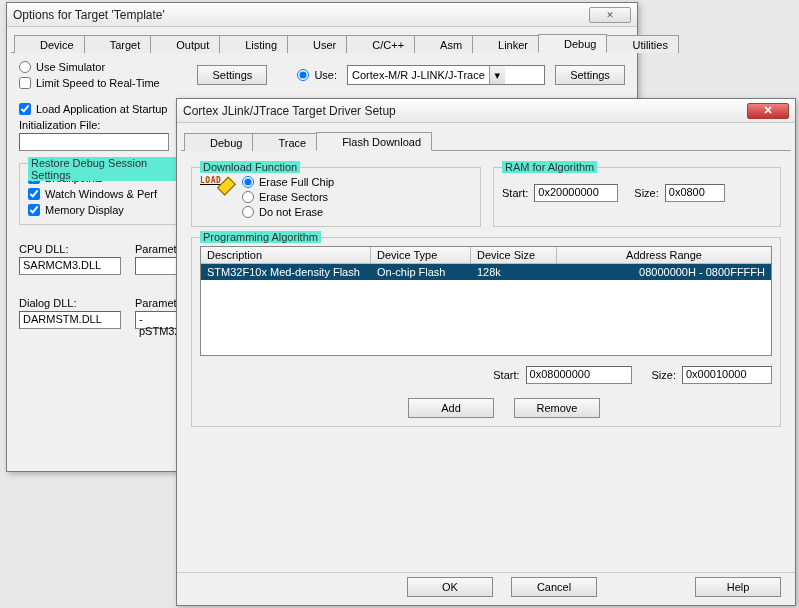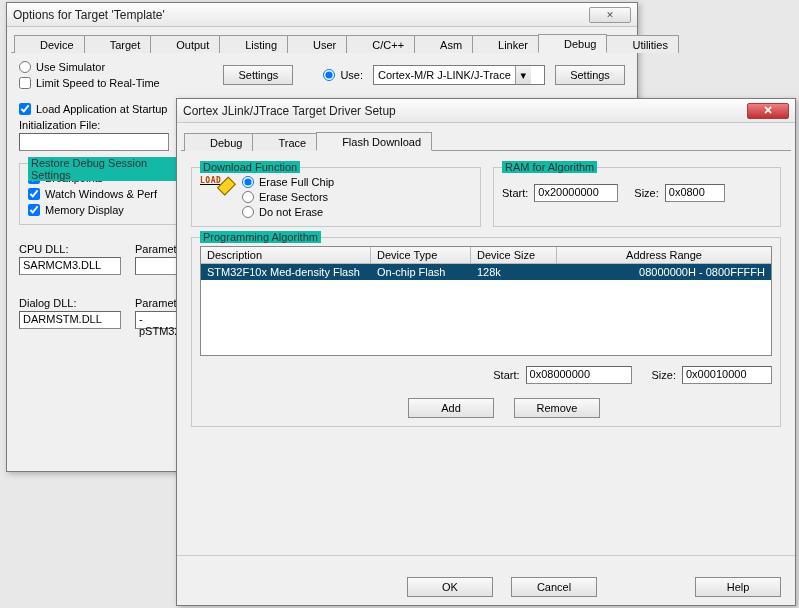--- a/index.html
+++ b/index.html
@@ -18,21 +18,21 @@
 
 .body { padding:8px 12px; }
 
 .chk, .rad { display:flex; align-items:center; gap:5px; }
 .chk input, .rad input { margin:0; width:12px; height:12px; }
 
 .btn { border:1px solid #8a8a8a; background:linear-gradient(#fafafa,#e2e2e2); padding:2px 14px; min-width:70px; height:20px; display:inline-flex; align-items:center; justify-content:center; }
 .sunken { border:1px solid #888; border-top-color:#666; border-left-color:#666; background:#fff; height:18px; padding:1px 3px; }
 
 .group { border:1px solid #c7c7c7; padding:8px; position:relative; margin-top:6px; }
-.group > .glabel { position:absolute; top:-7px; left:8px; background:#14b8a6; padding:0 3px; color:#333; }
+.group > .glabel { position:absolute; top:-7px; left:8px; background:#5eead4; padding:0 3px; color:#333; }
 
 .table { border:1px solid #888; background:#fff; }
 .thead { display:flex; background:linear-gradient(#f8f8f8,#e8e8e8); border-bottom:1px solid #bbb; }
 .th { border-right:1px solid #bbb; padding:2px 6px; }
 .th:last-child { border-right:none; }
 .trow { display:flex; }
 .trow.sel { background:#0c4a6e; color:#fff; }
 .td { padding:2px 6px; }
 
 .combo { display:inline-flex; border:1px solid #7a7a7a; background:#fff; height:20px; align-items:center; }
@@ -76,21 +76,21 @@
             <input type="checkbox" style="">
             <span>Limit Speed to Real-Time</span>
           </label>
       </div>
       <div class="btn">Settings</div>
       <div style="width:10px;"></div>
       <label class="rad">
           <input type="radio" name="psim" checked="" style="">
           <span>Use:</span>
         </label>
-      <div class="combo" style="width:172px;text-align:center;">
+      <div class="combo" style="width:198px;text-align:center;">
         <span>Cortex-M/R J-LINK/J-Trace</span>
         <div class="arrow">▾</div>
       </div>
       <div class="btn">Settings</div>
     </div>
 
     <div style="margin-top:14px;">
       <label class="chk">
           <input type="checkbox" checked="" style="">
           <span>Load Application at Startup</span>
@@ -212,19 +212,19 @@
         <div class="sunken" style="width:90px;"><span>0x00010000</span></div>
       </div>
 
       <div style="display:flex; justify-content:center; gap:20px; margin-top:14px;">
         <div class="btn" style="width:86px;margin-left:36px;">Add</div>
         <div class="btn" style="width:86px;">Remove</div>
       </div>
     </div>
   </div>
 
-  <div style="position:absolute; left:0; right:0; bottom:8px; border-top:1px solid #ccc; padding-top:21px; display:flex; align-items:center; gap:18px; padding-left:230px;">
+  <div style="position:absolute; left:0; right:0; bottom:8px; border-top:1px solid #ccc; padding-top:4px; display:flex; align-items:center; gap:18px; padding-left:230px;">
     <div class="btn" style="width:86px;">OK</div>
     <div class="btn" style="width:86px;">Cancel</div>
     <div style="flex:1;"></div>
     <div class="btn" style="width:86px; margin-right:14px;">Help</div>
   </div>
 </div>
 
 </body></html>

